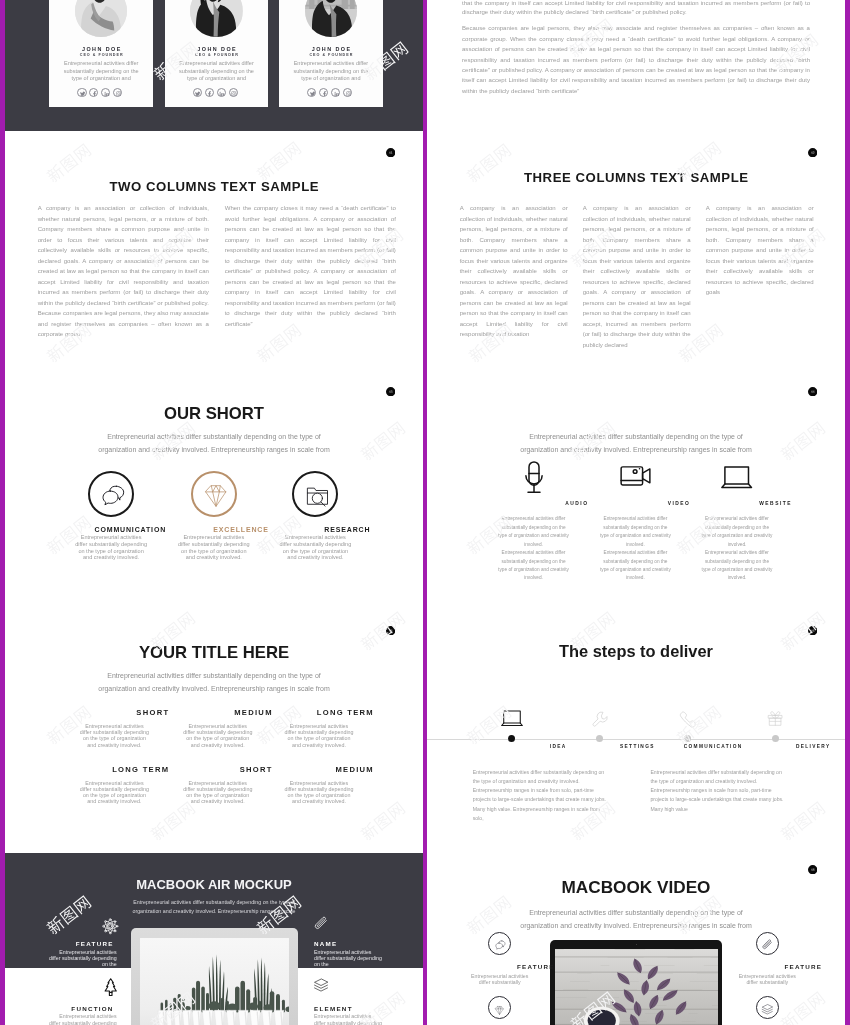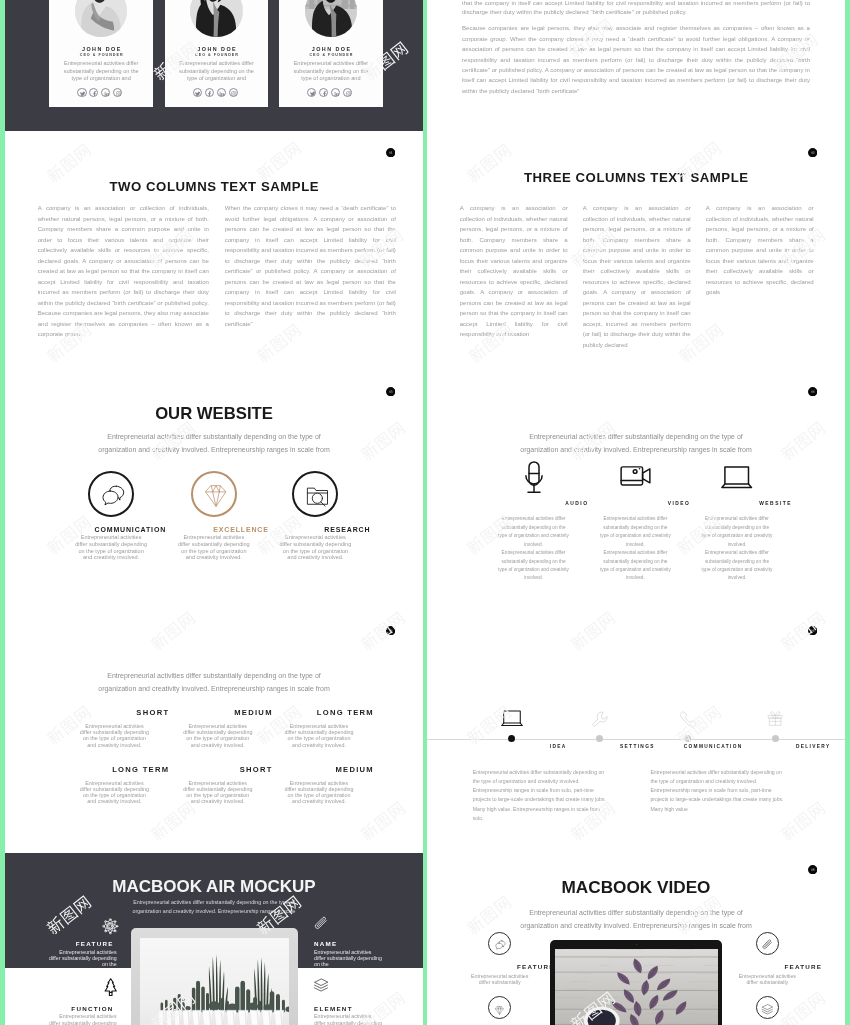--- a/index.html
+++ b/index.html
@@ -1,19 +1,19 @@
 <!DOCTYPE html>
 <html><head>
 <meta charset="utf-8">
 <style>
   html,body{margin:0;padding:0;background:#fff;}
   body{width:850px;height:1025px;overflow:hidden;
        font-family:"Liberation Sans",sans-serif;
        -webkit-font-smoothing:antialiased;}
-  .page{position:relative;width:850px;height:1025px;overflow:hidden;background:#86efac;}
+  .page{position:relative;width:850px;height:1025px;overflow:hidden;background:#a21caf;}
   .slide{position:absolute;width:418px;height:239px;overflow:hidden;background:#fff;}
   .slide.c0{left:5px;} .slide.c1{left:427px;}
   .r0{top:-108px;} .r1{top:131px;} .r2{top:370px;} .r3{top:609px;} .r4{top:848px;}
 
   .badge{position:absolute;left:380.5px;top:17px;display:block;}
 
   .s-title{position:absolute;left:0;right:0;text-align:center;font-weight:700;color:#191919;
            letter-spacing:0.3px;}
   .s-sub{position:absolute;text-align:center;color:#8f8f8f;}
   .just{text-align:justify;color:#9d9d9d;}
@@ -197,21 +197,21 @@
   <div class="just" style="position:absolute;left:278.7px;top:72px;width:108px;font-size:6.05px;line-height:10.5px;">A company is an association or collection of individuals, whether natural persons, legal persons, or a mixture of both. Company members share a common purpose and unite in order to focus their various talents and organize their collectively available skills or resources to achieve specific, declared goals</div>
 </div>
 <div class="slide c0 r2">
   <svg class="badge" width="9.4" height="9.4" viewBox="0 0 20 20">
         <circle cx="10" cy="10" r="10" fill="#080808"></circle>
         <g fill="#a9a9a9">
           <path transform="translate(6.00 12.4) scale(0.72)" d="M4.6 -1.4V0.0H3.3V-1.4H0.2V-2.4L3.1 -6.9H4.6V-2.4H5.5V-1.4ZM3.3 -4.7Q3.3 -4.9 3.3 -5.2Q3.3 -5.6 3.3 -5.6Q3.2 -5.4 2.9 -4.8L1.3 -2.4H3.3Z"></path>
           <path transform="translate(10.00 12.4) scale(0.72)" d="M5.2 -1.9Q5.2 -0.9 4.6 -0.4Q3.9 0.1 2.8 0.1Q1.7 0.1 1.0 -0.4Q0.3 -0.9 0.2 -1.9L1.6 -2.0Q1.8 -1.0 2.8 -1.0Q3.2 -1.0 3.5 -1.2Q3.8 -1.5 3.8 -2.0Q3.8 -2.5 3.5 -2.7Q3.1 -2.9 2.5 -2.9H2.0V-4.0H2.4Q3.0 -4.0 3.3 -4.3Q3.6 -4.5 3.6 -5.0Q3.6 -5.4 3.4 -5.6Q3.2 -5.9 2.7 -5.9Q2.3 -5.9 2.0 -5.7Q1.8 -5.4 1.7 -5.0L0.3 -5.1Q0.5 -6.0 1.1 -6.5Q1.7 -7.0 2.7 -7.0Q3.8 -7.0 4.4 -6.5Q5.0 -6.0 5.0 -5.2Q5.0 -4.5 4.6 -4.1Q4.3 -3.7 3.6 -3.5V-3.5Q4.3 -3.4 4.8 -3.0Q5.2 -2.6 5.2 -1.9Z"></path>
         </g>
       </svg>
-  <div class="s-title" style="top:33.5px;font-size:16.7px;letter-spacing:0px;">OUR WEBSITE</div>
+  <div class="s-title" style="top:33.5px;font-size:16.7px;letter-spacing:0px;">OUR SHORT</div>
   <div class="s-sub" style="left:84px;top:60px;width:250px;font-size:7px;line-height:13px;">Entrepreneurial activities differ substantially depending on the type of organization and creativity involved. Entrepreneurship ranges in scale from</div>
   <div class="icirc" style="left:83.1px;top:101.30000000000001px;width:46px;height:46px;border:2.3px solid #1a1a1a;">
     <div style="position:absolute;left:9px;top:9px;"><svg width="28.0" height="28.0" viewBox="0 0 32 32" fill="none" stroke="#1a1a20" stroke-width="1.1" stroke-linecap="round" stroke-linejoin="round">
             <path d="M20.2 4.9h-2.1c-3.4 0-6.1 3-6.1 6.7 0 3.6 2.7 6.6 6.1 6.6h4.6l1.1 2.5.1-2.8c2.5-.9 4.3-3.3 4.3-6.3 0-3.7-4.6-6.7-8-6.7z" fill="#fff"></path>
             <path d="M13.1 10.4h0c-4.7 0-8.5 3.2-8.5 7.2 0 2.3 1.2 4.3 3.1 5.6l-.9 2.9 3.6-2.1c.9.3 1.8.4 2.7.4h0c4.7 0 8.6-3.2 8.6-7.2s-3.9-6.8-8.6-6.8z" fill="#fff"></path>
           </svg></div>
   </div>
   <div class="lbl" style="left:51.099999999999994px;width:110px;top:155.5px;font-size:7.0px;letter-spacing:0.85px;text-indent:0.85px;color:#1a1a1a;">COMMUNICATION</div>
   <div class="txt" style="left:69.6px;width:73px;top:164.20000000000005px;font-size:5.55px;line-height:6.7px;">Entrepreneurial activities differ substantially depending on the type of organization and creativity involved.</div>
   <div class="icirc" style="left:185.8px;top:101.30000000000001px;width:46px;height:46px;border:2.3px solid #b8906a;">
@@ -273,20 +273,21 @@
   <div class="txt" style="left:274.0px;width:72px;top:179.10000000000002px;font-size:4.75px;line-height:8.4px;">Entrepreneurial activities differ substantially depending on the type of organization and creativity involved.</div>
 </div>
 <div class="slide c0 r3">
   <svg class="badge" width="9.4" height="9.4" viewBox="0 0 20 20">
         <circle cx="10" cy="10" r="10" fill="#080808"></circle>
         <g fill="#a9a9a9">
           <path transform="translate(6.00 12.4) scale(0.72)" d="M4.6 -1.4V0.0H3.3V-1.4H0.2V-2.4L3.1 -6.9H4.6V-2.4H5.5V-1.4ZM3.3 -4.7Q3.3 -4.9 3.3 -5.2Q3.3 -5.6 3.3 -5.6Q3.2 -5.4 2.9 -4.8L1.3 -2.4H3.3Z"></path>
           <path transform="translate(10.00 12.4) scale(0.72)" d="M5.3 -2.3Q5.3 -1.2 4.6 -0.5Q3.9 0.1 2.7 0.1Q1.7 0.1 1.1 -0.4Q0.5 -0.8 0.3 -1.7L1.7 -1.8Q1.8 -1.4 2.1 -1.2Q2.3 -1.0 2.7 -1.0Q3.3 -1.0 3.6 -1.3Q3.9 -1.6 3.9 -2.3Q3.9 -2.8 3.6 -3.1Q3.3 -3.5 2.8 -3.5Q2.2 -3.5 1.8 -3.0H0.5L0.7 -6.9H4.9V-5.9H2.0L1.9 -4.1Q2.4 -4.6 3.1 -4.6Q4.1 -4.6 4.7 -4.0Q5.3 -3.3 5.3 -2.3Z"></path>
         </g>
       </svg>
+  <div class="s-title" style="top:33.5px;font-size:16.7px;letter-spacing:0px;">YOUR TITLE HERE</div>
   <div class="s-sub" style="left:84px;top:60px;width:250px;font-size:7px;line-height:13px;">Entrepreneurial activities differ substantially depending on the type of organization and creativity involved. Entrepreneurship ranges in scale from</div>
   <div class="lbl" style="left:54.400000000000006px;width:110px;top:99.29999999999995px;font-size:7.6px;letter-spacing:1.3px;text-indent:1.3px;color:#1d1d1d;">SHORT</div>
   <div class="txt" style="left:74.10000000000001px;width:70.6px;top:113.89999999999998px;font-size:5.35px;line-height:6.3px;">Entrepreneurial activities differ substantially depending on the type of organization and creativity involved.</div>
   <div class="lbl" style="left:157.8px;width:110px;top:99.29999999999995px;font-size:7.6px;letter-spacing:1.3px;text-indent:1.3px;color:#1d1d1d;">MEDIUM</div>
   <div class="txt" style="left:177.5px;width:70.6px;top:113.89999999999998px;font-size:5.35px;line-height:6.3px;">Entrepreneurial activities differ substantially depending on the type of organization and creativity involved.</div>
   <div class="lbl" style="left:259.0px;width:110px;top:99.29999999999995px;font-size:7.6px;letter-spacing:1.3px;text-indent:1.3px;color:#1d1d1d;">LONG TERM</div>
   <div class="txt" style="left:278.7px;width:70.6px;top:113.89999999999998px;font-size:5.35px;line-height:6.3px;">Entrepreneurial activities differ substantially depending on the type of organization and creativity involved.</div>
   <div class="lbl" style="left:54.400000000000006px;width:110px;top:156.0px;font-size:7.6px;letter-spacing:1.3px;text-indent:1.3px;color:#1d1d1d;">LONG TERM</div>
   <div class="txt" style="left:74.10000000000001px;width:70.6px;top:170.60000000000002px;font-size:5.35px;line-height:6.3px;">Entrepreneurial activities differ substantially depending on the type of organization and creativity involved.</div>
   <div class="lbl" style="left:157.8px;width:110px;top:156.0px;font-size:7.6px;letter-spacing:1.3px;text-indent:1.3px;color:#1d1d1d;">SHORT</div>
@@ -295,20 +296,21 @@
   <div class="txt" style="left:278.7px;width:70.6px;top:170.60000000000002px;font-size:5.35px;line-height:6.3px;">Entrepreneurial activities differ substantially depending on the type of organization and creativity involved.</div>
 </div>
 <div class="slide c1 r3">
   <svg class="badge" width="9.4" height="9.4" viewBox="0 0 20 20">
         <circle cx="10" cy="10" r="10" fill="#080808"></circle>
         <g fill="#a9a9a9">
           <path transform="translate(6.00 12.4) scale(0.72)" d="M4.6 -1.4V0.0H3.3V-1.4H0.2V-2.4L3.1 -6.9H4.6V-2.4H5.5V-1.4ZM3.3 -4.7Q3.3 -4.9 3.3 -5.2Q3.3 -5.6 3.3 -5.6Q3.2 -5.4 2.9 -4.8L1.3 -2.4H3.3Z"></path>
           <path transform="translate(10.00 12.4) scale(0.72)" d="M5.2 -2.3Q5.2 -1.2 4.6 -0.5Q4.0 0.1 2.9 0.1Q1.7 0.1 1.0 -0.8Q0.4 -1.6 0.4 -3.3Q0.4 -5.1 1.0 -6.1Q1.7 -7.0 2.9 -7.0Q3.8 -7.0 4.3 -6.6Q4.8 -6.2 5.0 -5.4L3.7 -5.2Q3.5 -5.9 2.9 -5.9Q2.3 -5.9 2.0 -5.3Q1.7 -4.8 1.7 -3.7Q1.9 -4.0 2.3 -4.2Q2.7 -4.4 3.2 -4.4Q4.1 -4.4 4.7 -3.8Q5.2 -3.3 5.2 -2.3ZM3.8 -2.2Q3.8 -2.8 3.6 -3.1Q3.3 -3.4 2.8 -3.4Q2.4 -3.4 2.1 -3.1Q1.8 -2.8 1.8 -2.4Q1.8 -1.8 2.1 -1.4Q2.4 -1.0 2.8 -1.0Q3.3 -1.0 3.6 -1.3Q3.8 -1.6 3.8 -2.2Z"></path>
         </g>
       </svg>
+  <div class="s-title" style="top:33px;font-size:16.4px;letter-spacing:0px;">The steps to deliver</div>
   <div class="tl-line" style="left:0px;top:129.70000000000005px;width:418px;"></div>
   <div style="position:absolute;left:73.60000000000002px;top:101.10000000000002px;width:22.0px;height:16.6px;"><svg width="22.0" height="16.6" viewBox="0 0 31.4 22.4" fill="none" stroke="#151515" stroke-width="1.5" stroke-linecap="round" stroke-linejoin="round">
           <path d="M3.9 0.9h23.6v17.1H3.9z"></path>
           <path d="M3.9 18.0 0.9 21.5h29.6l-3.0-3.5"></path>
         </svg></div>
   <div class="tl-dot on" style="left:81.20000000000002px;top:126.30000000000004px;"></div>
   <div class="lbl" style="left:29.600000000000023px;width:110px;top:135.10000000000002px;font-size:4.8px;letter-spacing:1.35px;text-indent:1.35px;color:#1d1d1d;">IDEA</div>
   <div style="position:absolute;left:163.84999999999997px;top:101.10000000000002px;width:17.9px;height:18.2px;"><svg width="17.9" height="18.2" viewBox="0 0 32 32" fill="none" stroke="#d0d0d0" stroke-width="1.25" stroke-linecap="round" stroke-linejoin="round">
           <path d="M20.8 3.6a7.8 7.8 0 0 0-8.3 12.2l-8.1 8.1a2.6 2.6 0 0 0 0 3.7l.2.2a2.6 2.6 0 0 0 3.7 0l8.1-8.1a7.8 7.8 0 0 0 12.2-8.3l-4.6 4.6-4.2-1-1-4.2z"></path>
         </svg></div>
@@ -328,21 +330,21 @@
           <path d="M16 10.2c2.4-4.8 4.6-7.2 6.6-7 2 .2 2.6 3 1 5-1.1 1.3-3.8 2-7.6 2z"></path>
           <path d="M10 12.6 16 16l6-3.4"></path>
         </svg></div>
   <div class="tl-dot" style="left:345.1px;top:126.30000000000004px;"></div>
   <div class="lbl" style="left:293.5px;width:110px;top:135.10000000000002px;font-size:4.8px;letter-spacing:1.35px;text-indent:1.35px;color:#1d1d1d;">DELIVERY</div>
   <div style="position:absolute;left:45.8px;top:158.79999999999995px;width:139px;font-size:5.15px;line-height:9.2px;color:#9d9d9d;">Entrepreneurial activities differ substantially depending on the type of organization and creativity involved. Entrepreneurship ranges in scale from solo, part-time projects to large-scale undertakings that create many jobs. Many high value. Entrepreneurship ranges in scale from solo,</div>
   <div style="position:absolute;left:223.39999999999998px;top:158.79999999999995px;width:139px;font-size:5.15px;line-height:9.2px;color:#9d9d9d;">Entrepreneurial activities differ substantially depending on the type of organization and creativity involved. Entrepreneurship ranges in scale from solo, part-time projects to large-scale undertakings that create many jobs. Many high value</div>
 </div>
 <div class="slide c0 r4">
   <div style="position:absolute;left:0;top:5px;width:418px;height:115px;background:#3c3c44;"></div>
-  <div class="s-title" style="top:29.399999999999977px;font-size:17px;letter-spacing:0px;color:#f4f4f6;">MACBOOK AIR MOCKUP</div>
+  <div class="s-title" style="top:29.399999999999977px;font-size:13px;letter-spacing:0px;color:#f4f4f6;">MACBOOK AIR MOCKUP</div>
   <div class="s-sub" style="left:125.0px;top:50.200000000000045px;width:168px;font-size:5.3px;line-height:8.5px;color:#d8d8dc;">Entrepreneurial activities differ substantially depending on the type of organization and creativity involved. Entrepreneurship ranges in scale</div>
   <div style="position:absolute;left:126.19999999999999px;top:80.39999999999998px;width:166.7px;height:105px;background:linear-gradient(180deg,#dcdcdc,#cfcfcf);border-radius:5px 5px 0 0;"></div>
   <div style="position:absolute;left:134.8px;top:90.10000000000002px;width:148.9px;height:95px;overflow:hidden;background:#f3f3f3;"><svg width="148.9" height="95" viewBox="0 0 300 200" preserveAspectRatio="none">
           <defs>
             <linearGradient id="cbg" x1="0" y1="0" x2="0" y2="1">
               <stop offset="0" stop-color="#f7f7f7"></stop>
               <stop offset="0.75" stop-color="#eeeeee"></stop>
               <stop offset="1" stop-color="#e6e6e6"></stop>
             </linearGradient>
           </defs>

